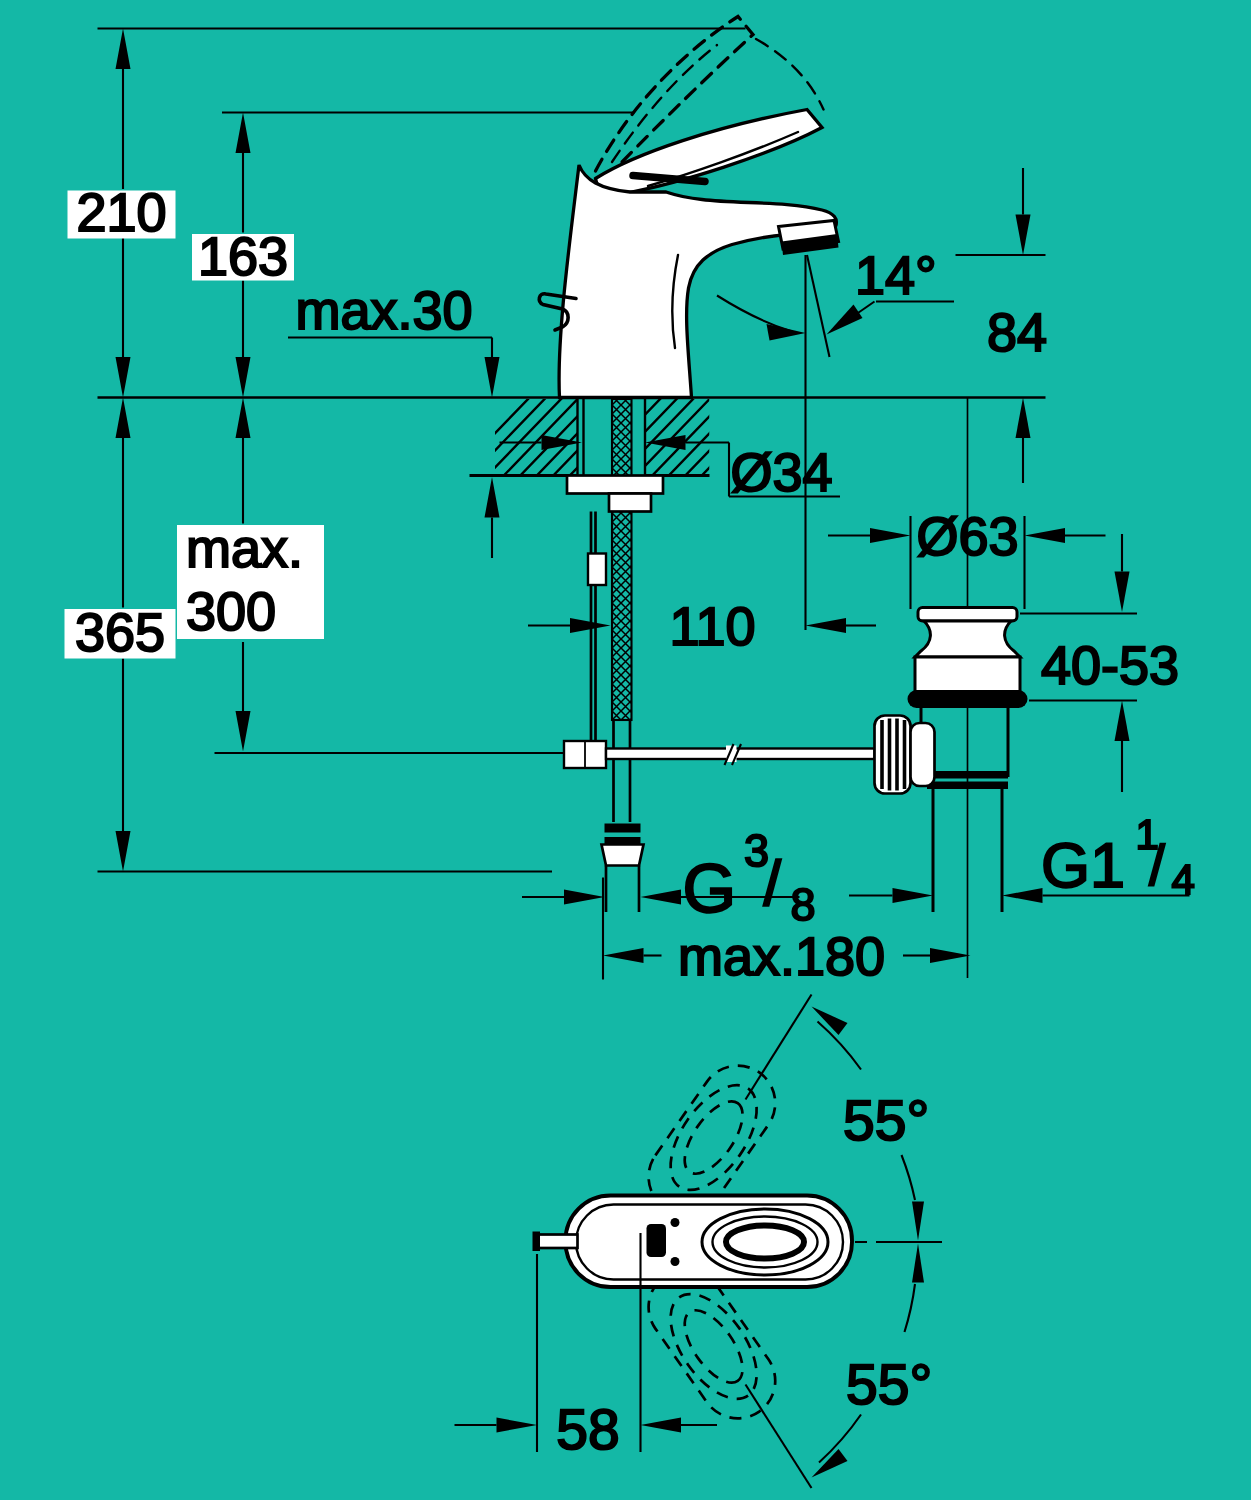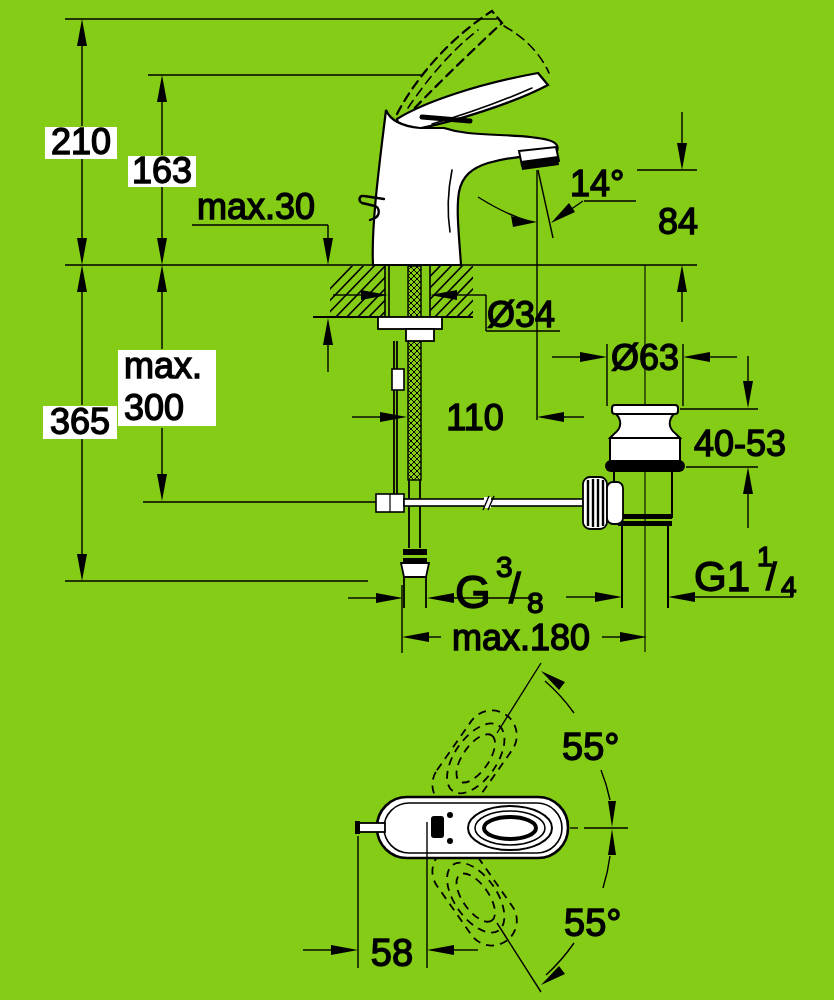--- a/index.html
+++ b/index.html
@@ -1,16 +1,16 @@
 <!DOCTYPE html>
 <html><head>
 <meta charset="utf-8">
 <style>
   html,body{margin:0;padding:0;background:#ffffff;}
-  .canvas{position:relative;width:834px;height:1000px;background:#84cc16;overflow:hidden;
+  .canvas{position:relative;width:834px;height:1000px;background:#14b8a6;overflow:hidden;
           font-family:"Liberation Sans", sans-serif;}
   svg text{fill:#000;font-family:"Liberation Sans", sans-serif;}
   .dimtxt{font-size:36px;}
   .dimtxt38{font-size:38px;}
 </style>
 </head>
 <body>
 
 <div class="canvas">
 <svg width="834" height="1000" viewBox="0 0 834 1000">

